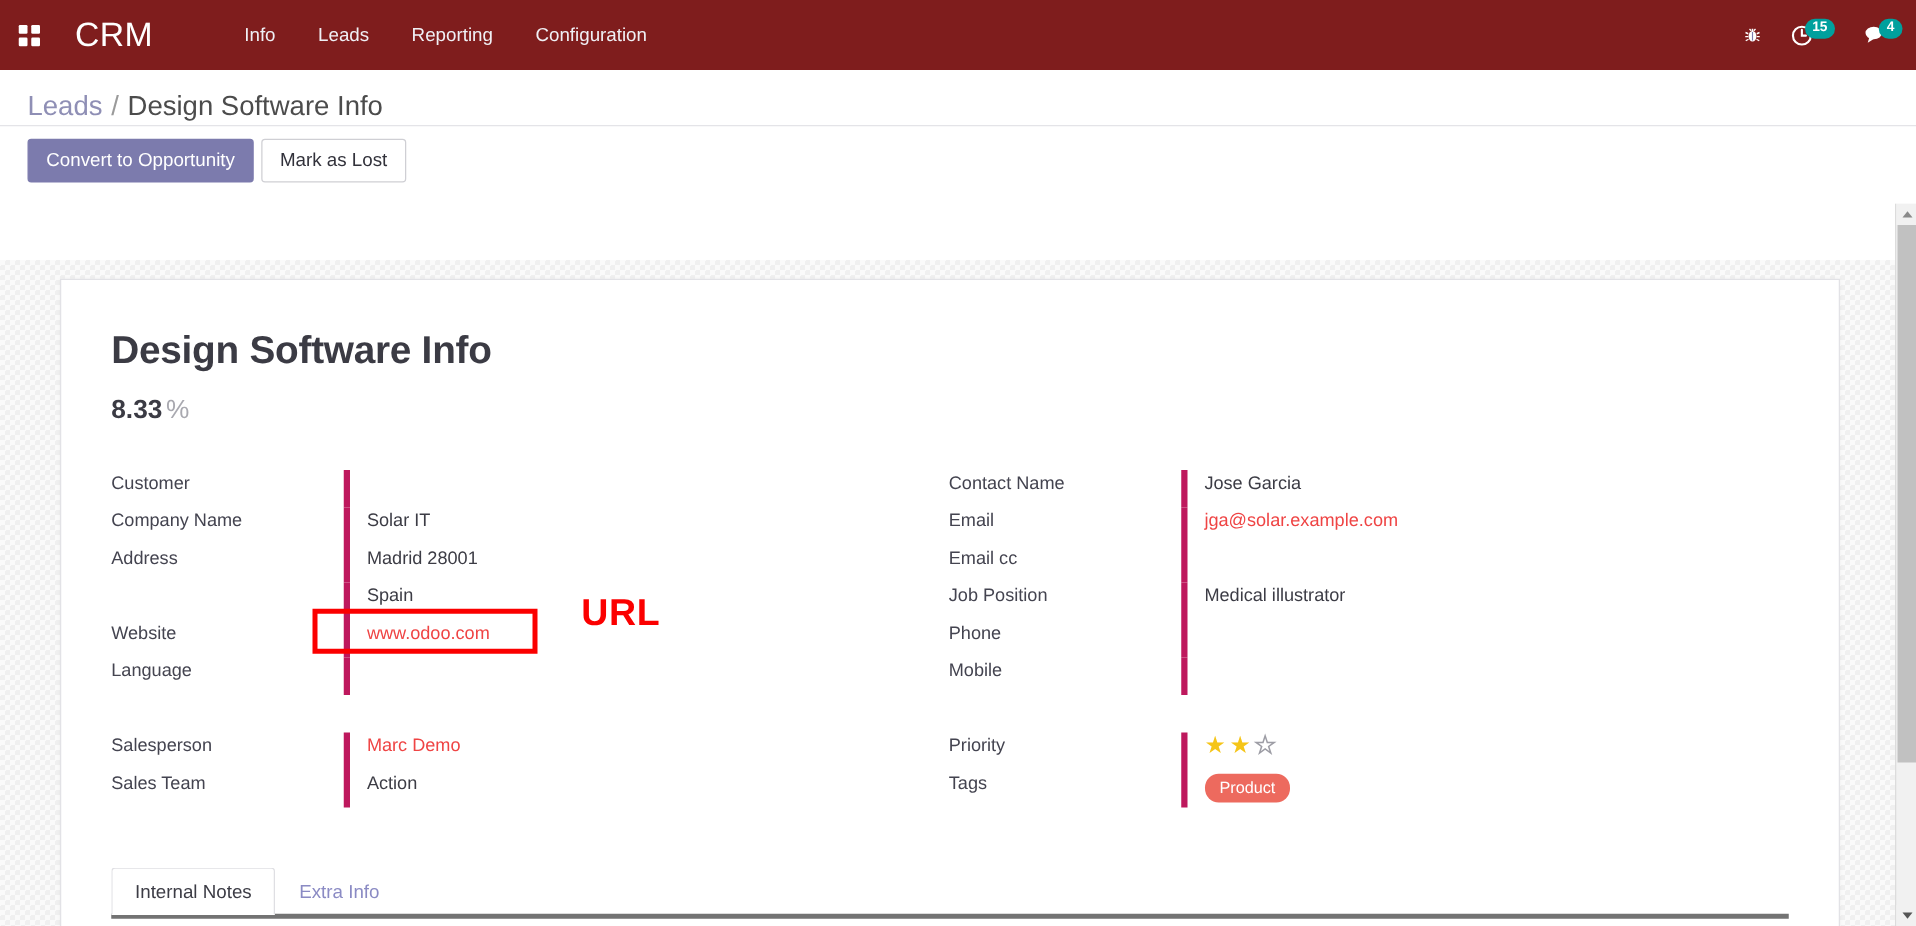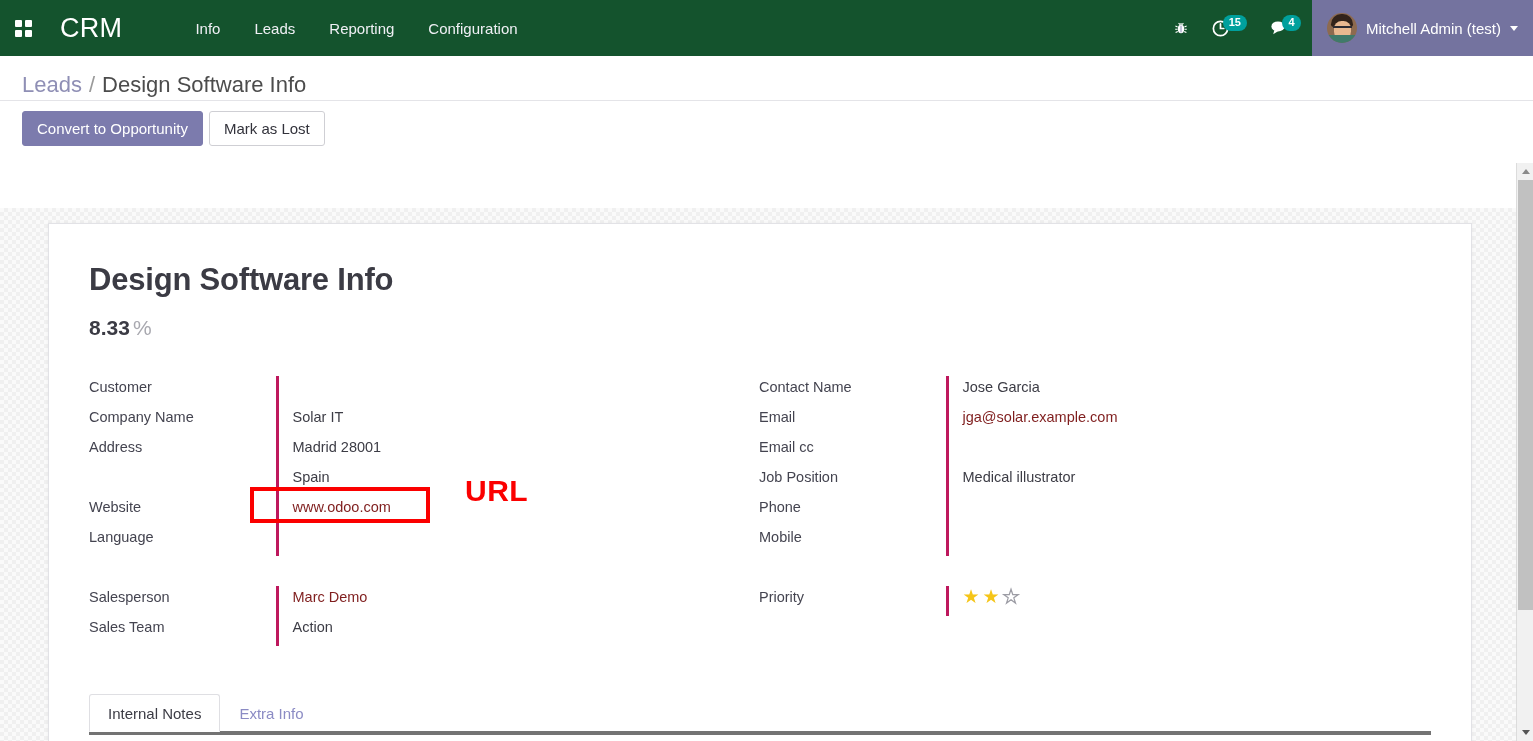--- a/index.html
+++ b/index.html
@@ -6,21 +6,21 @@
   html, body {
     width: 1533px; height: 741px;
     font-family: "Liberation Sans", sans-serif;
     overflow: hidden;
     background: #ffffff;
   }
 
   
   .navbar {
     height: 56px;
-    background: #14532d;
+    background: #7f1d1d;
     display: flex;
     align-items: stretch;
     position: relative;
     z-index: 20;
   }
   .nav-left { display: flex; align-items: center; }
   .apps-menu {
     width: 46px; height: 56px;
     display: flex; align-items: center; justify-content: center;
     cursor: pointer;
@@ -244,23 +244,23 @@
     color: #444450;
     vertical-align: top;
     padding: 3px 12px 3px 0;
     white-space: nowrap;
   }
   .fv {
     font-size: 14.5px;
     color: #3c3c45;
     vertical-align: top;
     padding: 3px 0 3px 14px;
-    border-left: 3px solid #be185d;
-  }
-  .fv a { color: #7f1d1d; text-decoration: none; cursor: pointer; }
+    border-left: 5px solid #be185d;
+  }
+  .fv a { color: #ef4444; text-decoration: none; cursor: pointer; }
   .spacer-row td { height: 22px; padding: 0; }
 
   .stars { display: flex; align-items: center; gap: 3px; margin-top: -2px; }
   .star { font-size: 19px; line-height: 19px; color: #f5c518; cursor: pointer; }
   .star.empty { color: #ffffff; -webkit-text-stroke: 1.2px #9d9da5; }
   .tag-badge {
     display: inline-block;
     background: #ed6a5e;
     color: #ffffff;
     border-radius: 11px;
@@ -394,30 +394,20 @@
       <span>
         <svg width="20" height="18" viewBox="0 0 20 18" aria-hidden="true">
           <ellipse cx="9" cy="7.4" rx="6.6" ry="5" fill="#ffffff"></ellipse>
           <path d="M5.4 11 L4.2 15.2 L9 12.2 Z" fill="#ffffff"></path>
         </svg>
       </span>
       <span class="badge-counter">4</span>
     </div>
 
 
-    <div class="nav-dropdown user">
-      <span class="avatar">
-        <span class="hair"></span>
-          <span class="face"></span>
-          <span class="glasses"></span>
-          <span class="shirt"></span>
-      </span>
-      <span>Mitchell Admin (test)</span>
-      <span class="caret"></span>
-    </div>
   </div>
 </div>
 
 <div class="control-panel">
   <div class="breadcrumb-row">
     <span class="bc-link">Leads</span>
     <span class="bc-sep">/</span>
     <span class="bc-current">Design Software Info</span>
   </div>
 
@@ -521,20 +511,26 @@
           <tr>
             <td class="fl">Priority</td>
             <td class="fv">
               <div class="stars">
                 <span class="star">★</span>
                 <span class="star">★</span>
                 <span class="star empty">★</span>
               </div>
             </td>
           </tr>
+          <tr>
+            <td class="fl">Tags</td>
+            <td class="fv">
+              <span class="tag-badge">Product</span>
+            </td>
+          </tr>
         </tbody>
           </table>
       </div>
     </div>
 
     <div class="notebook">
       <div class="tabs">
         <div class="tab active">Internal Notes</div>
         <div class="tab">Extra Info</div>
       </div>

